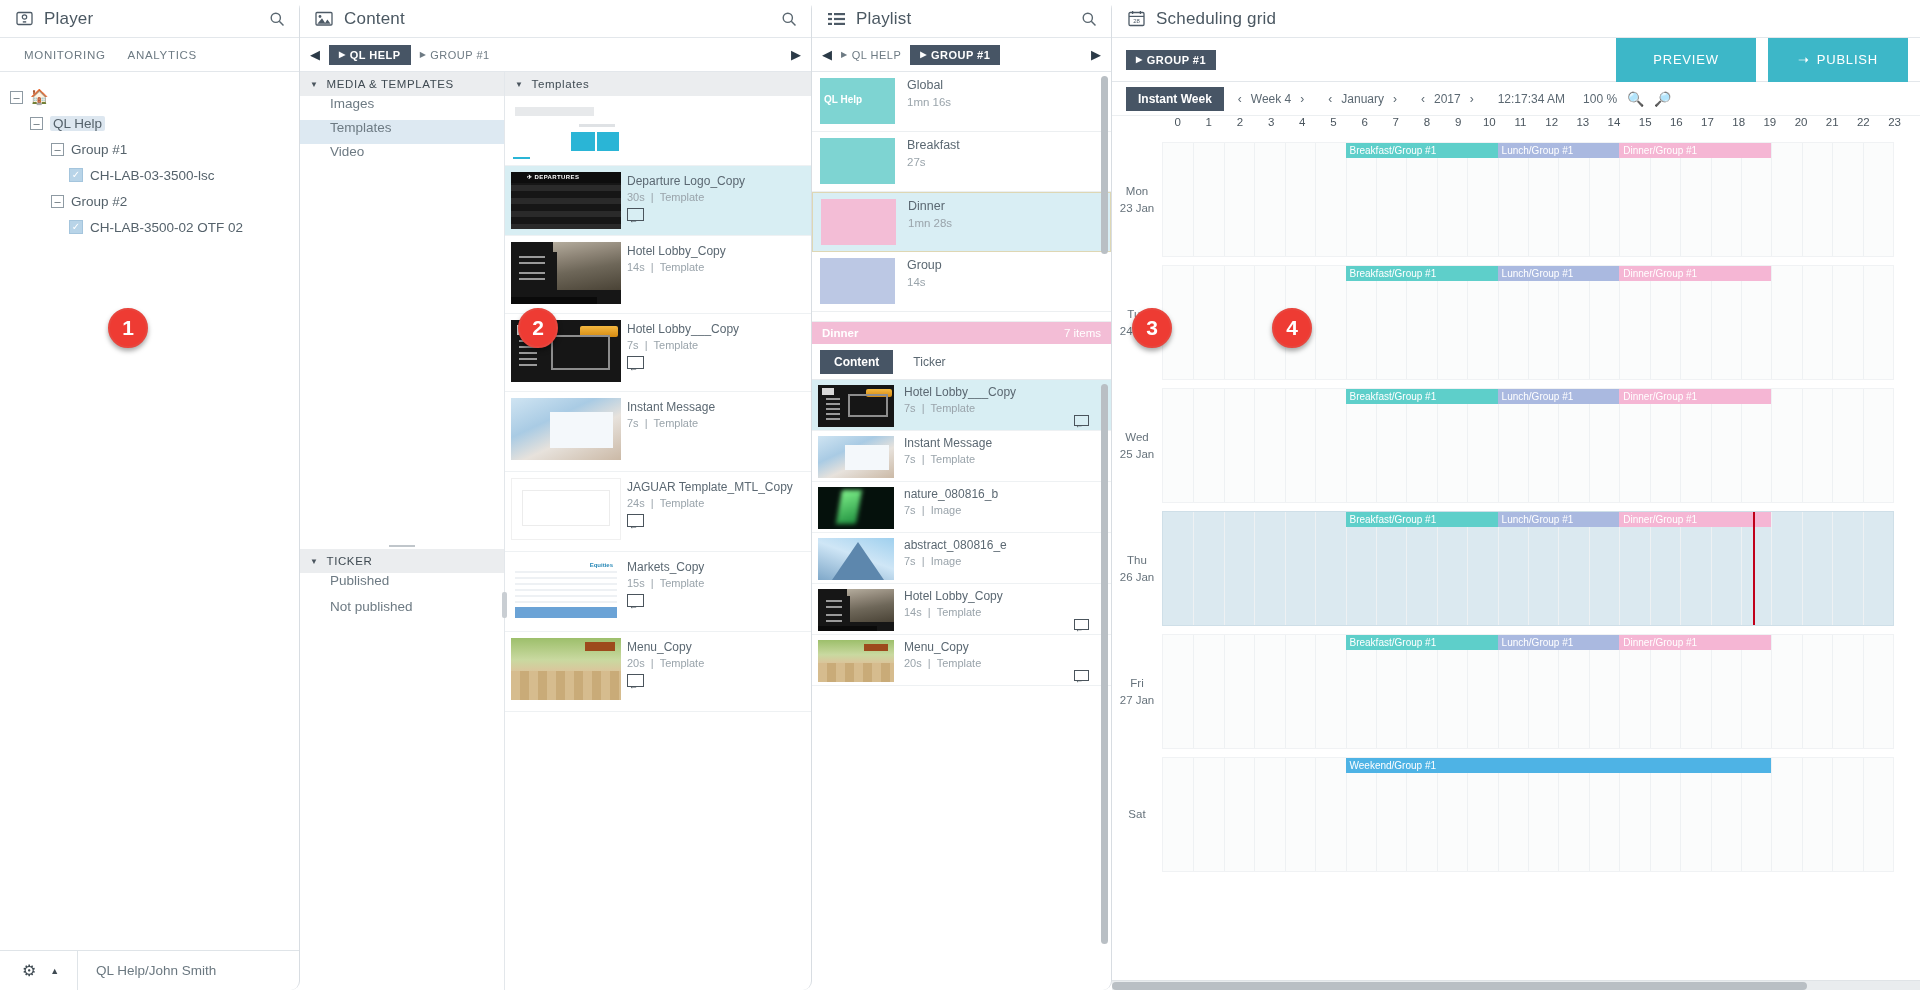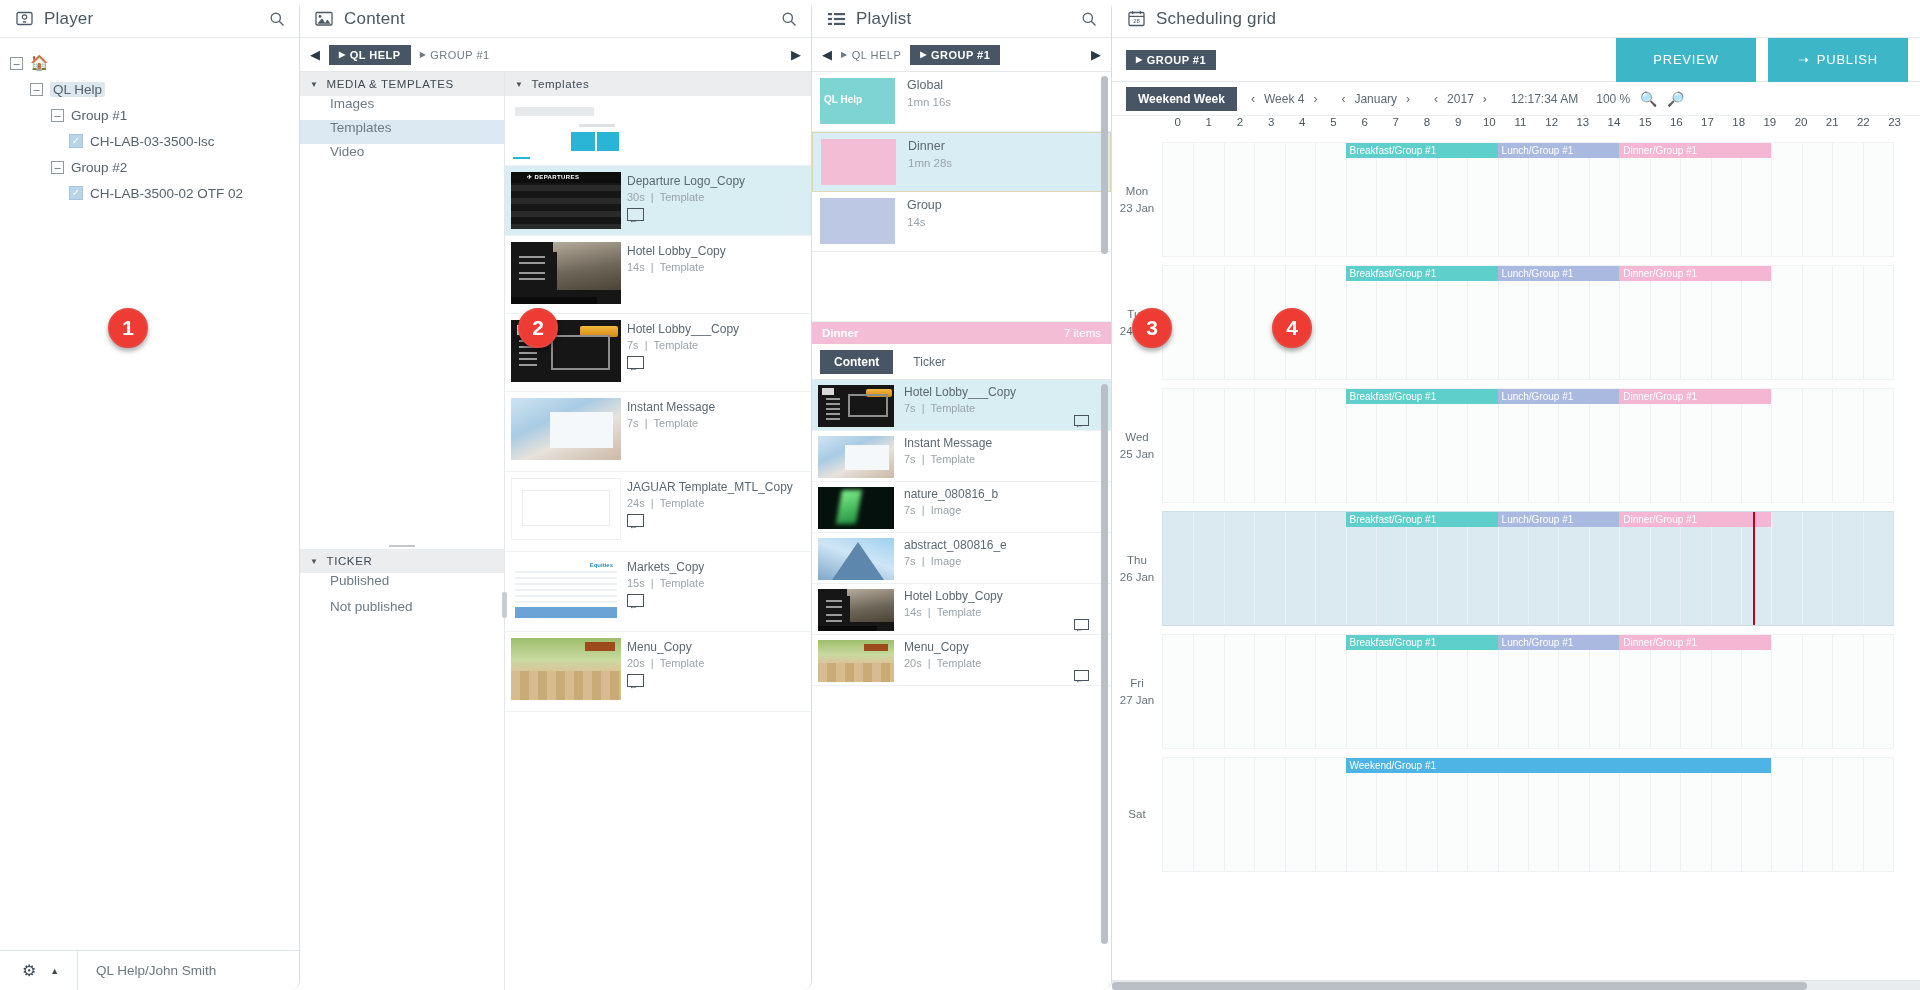--- a/index.html
+++ b/index.html
@@ -190,20 +190,26 @@
       </span>
       <span class="ph-title">Player</span>
       <span class="ph-search">
         <svg width="16" height="16" viewBox="0 0 16 16">
             <circle cx="6.8" cy="6.8" r="4.6" fill="none" stroke="#5a6770" stroke-width="1.4"></circle>
             <line x1="10.3" y1="10.3" x2="14.5" y2="14.5" stroke="#5a6770" stroke-width="1.5"></line>
           </svg>
       </span>
     </div>
 
+    <div class="subbar">
+      <div class="tabs-row">
+        <span class="tab-txt">MONITORING</span>
+        <span class="tab-txt">ANALYTICS</span>
+      </div>
+    </div>
 
     <div class="tree">
       <div class="tree-row" style="padding-left:10px">
         <span class="toggler">–</span>
         <span class="home-ico">🏠</span>
       </div>
       <div class="tree-row" style="padding-left:30px">
         <span class="toggler">–</span>
         <span class="sel-txt">QL Help</span>
       </div>
@@ -458,20 +464,27 @@
     <div class="pl-top">
       <div class="pl-item">
         <div class="pl-thumb sw-teal" style="position:relative">
           <span class="glob-label">QL Help</span>
         </div>
         <div class="pl-info">
           <div class="pl-name">Global</div>
           <div class="pl-dur">1mn 16s</div>
         </div>
       </div>
+      <div class="pl-item">
+        <div class="pl-thumb sw-teal"></div>
+        <div class="pl-info">
+          <div class="pl-name">Breakfast</div>
+          <div class="pl-dur">27s</div>
+        </div>
+      </div>
       <div class="pl-item sel">
         <div class="pl-thumb sw-pink"></div>
         <div class="pl-info">
           <div class="pl-name">Dinner</div>
           <div class="pl-dur">1mn 28s</div>
         </div>
       </div>
       <div class="pl-item">
         <div class="pl-thumb sw-blue"></div>
         <div class="pl-info">
@@ -593,21 +606,21 @@
         <span>GROUP #1</span>
       </span>
       <button class="btn-teal" style="margin-left:auto">PREVIEW</button>
       <button class="btn-teal" style="margin-left:12px;margin-right:12px">
         <span>➝</span>
         <span>PUBLISH</span>
       </button>
     </div>
 
     <div class="sched-toolbar">
-      <span class="cw-chip">Weekend Week</span>
+      <span class="cw-chip">Instant Week</span>
       <span class="nav-grp">
         <span class="arr">‹</span>
         <span>Week 4</span>
         <span class="arr">›</span>
       </span>
       <span class="nav-grp">
         <span class="arr">‹</span>
         <span>January</span>
         <span class="arr">›</span>
       </span>

